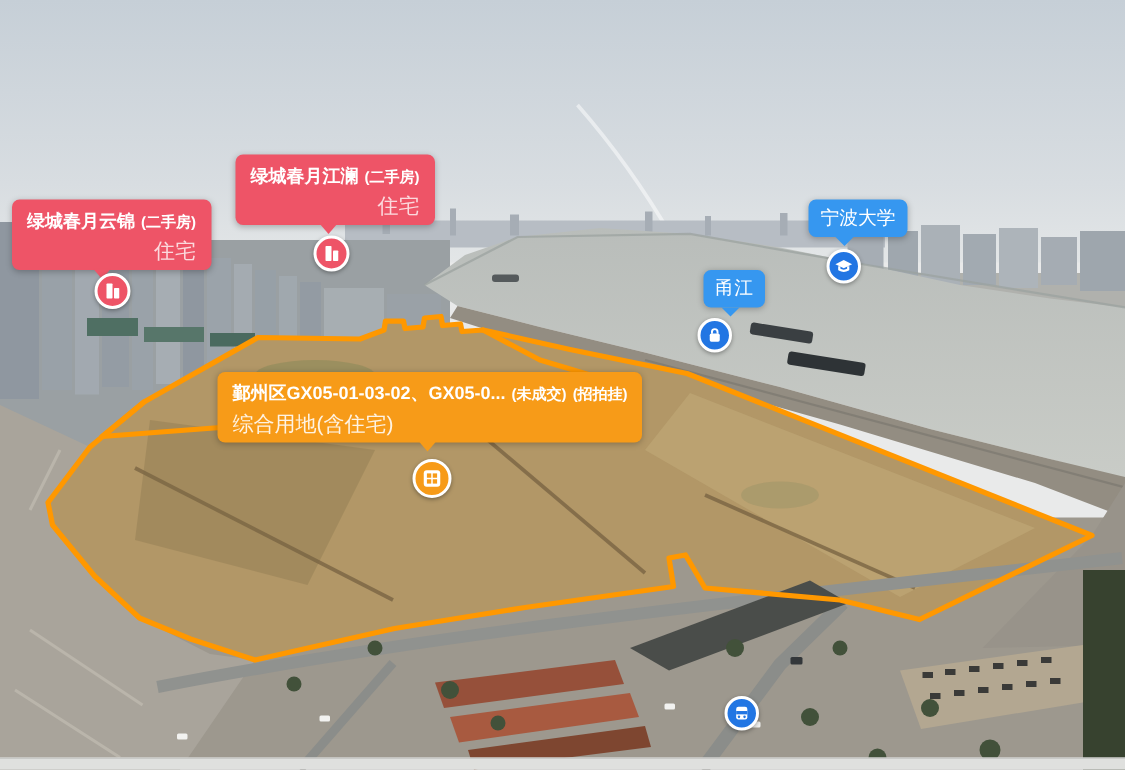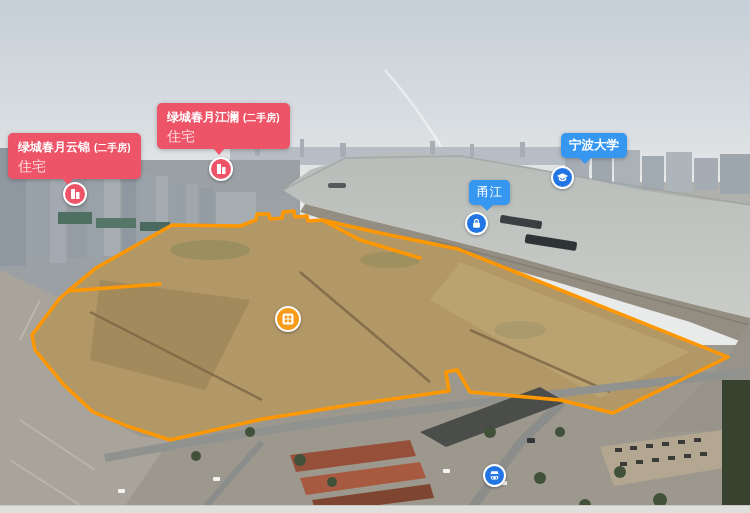--- a/index.html
+++ b/index.html
@@ -7,21 +7,21 @@
     position:relative;width:750px;height:513px;overflow:hidden;
     font-family:"Liberation Sans","DejaVu Sans",sans-serif;
     -webkit-font-smoothing:antialiased;
   }
   #photo{position:absolute;inset:0;}
   .bottom-strip{position:absolute;left:0;bottom:0;width:750px;height:7px;background:#dfe0de;border-top:1px solid #c9cac8;}
 
   
   .bubble{position:absolute;border-radius:5px;color:#fff;box-shadow:0 1px 4px rgba(0,0,0,.25);white-space:nowrap;cursor:pointer;}
   .bubble .tail{position:absolute;bottom:-6px;width:0;height:0;border-left:6px solid transparent;border-right:6px solid transparent;}
-  .bubble.red{background:#ee5467;}
+  .bubble.red{background:#ee5467;text-align:right;}
   .bubble.red .tail{border-top:7px solid #ee5467;}
   .bubble.orange{background:#f79b18;}
   .bubble.orange .tail{border-top:7px solid #f79b18;}
   .bubble.blue{background:#3697f0;padding:4px 8px;font-size:12.5px;font-weight:500;}
   .bubble.blue .tail{border-top:6px solid #3697f0;}
   .bubble.listing{padding:7px 10px 6px 10px;}
   .bubble .title-line{font-size:12px;font-weight:bold;line-height:15px;}
   .bubble .title-tag{font-size:10px;font-weight:bold;margin-left:4px;}
   .bubble .subtitle{font-size:14px;line-height:13px;margin-top:5px;color:rgba(255,255,255,.78);font-weight:normal;}
   .bubble.orange .subtitle{color:rgba(255,255,255,.88);}
@@ -213,31 +213,38 @@
     <div class="subtitle">住宅</div>
     <div class="tail" style="left:56px;"></div>
   </div>
   <div class="pin red" style="left:209px;top:157px;">
     <svg width="14" height="14" viewBox="0 0 14 14">
         <rect x="3" y="2" width="4" height="10" fill="#fff" rx="0.5"></rect>
         <rect x="8" y="5" width="3.5" height="7" fill="#fff" rx="0.5"></rect>
       </svg>
   </div>
 
+  <div class="bubble orange listing" style="left:145px;top:248px;">
+    <div class="title-line">
+      <span>鄞州区GX05-01-03-02、GX05-0...</span><span class="title-tag">(未成交)</span><span class="title-tag">(招拍挂)</span>
+    </div>
+    <div class="subtitle">综合用地(含住宅)</div>
+    <div class="tail" style="left:134px;"></div>
+  </div>
   <div class="pin orange" style="left:275px;top:306px;">
     <svg width="14" height="14" viewBox="0 0 14 14">
       <rect x="1.5" y="1.5" width="11" height="11" rx="2" fill="#fff"></rect>
       <rect x="3.6" y="3.6" width="2.9" height="2.9" fill="#f79b18"></rect>
         <rect x="7.5" y="3.6" width="2.9" height="2.9" fill="#f79b18"></rect>
       <rect x="3.6" y="7.5" width="2.9" height="2.9" fill="#f79b18"></rect>
         <rect x="7.5" y="7.5" width="2.9" height="2.9" fill="#f79b18"></rect>
     </svg>
   </div>
 
-  <div class="bubble blue" style="left:561px;top:133px;font-weight:bold;">
+  <div class="bubble blue" style="left:539px;top:133px;">
     <span>宁波大学</span>
     <div class="tail" style="left:18px;"></div>
   </div>
   <div class="pin blue" style="left:551px;top:166px;">
     <svg width="13" height="13" viewBox="0 0 14 14">
       <polygon points="7,2.5 13,5.5 7,8.5 1,5.5" fill="#fff"></polygon>
       <path d="M3.8,7 v2.3 q3.2,1.9 6.4,0 V7" fill="none" stroke="#fff" stroke-width="1.6"></path>
     </svg>
   </div>
 

